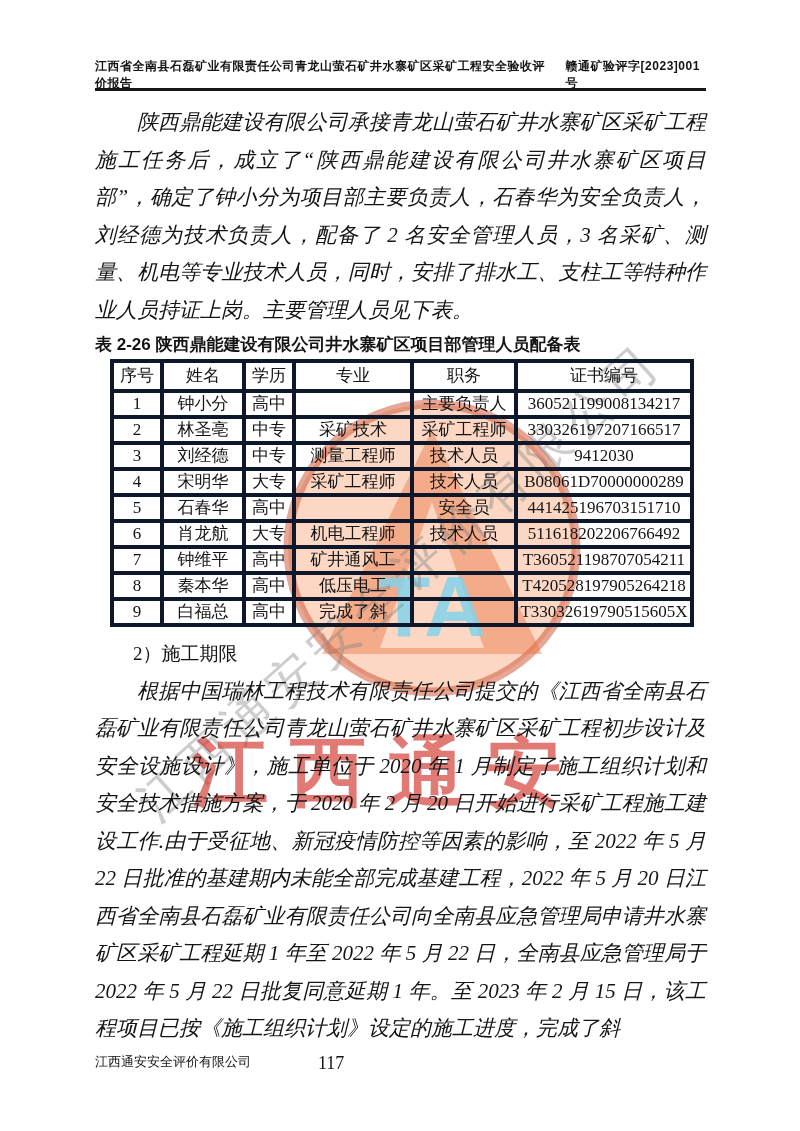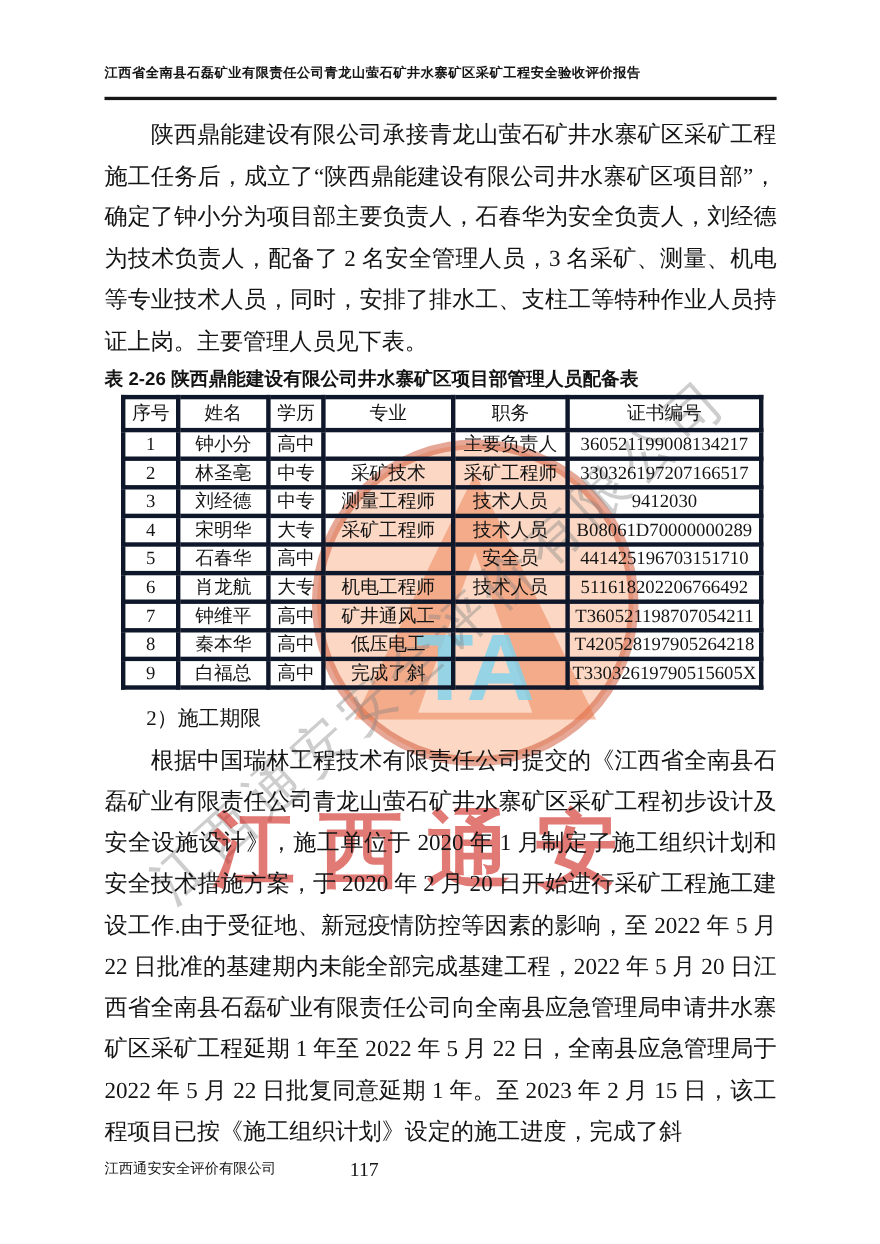--- a/index.html
+++ b/index.html
@@ -28,21 +28,21 @@
   .header {
     position:absolute; left:95px; right:94px; top:58px; z-index:2;
     display:flex; justify-content:space-between; align-items:flex-start;
     font-family:"Liberation Sans","DejaVu Sans",sans-serif;
     font-weight:bold; font-size:12px; letter-spacing:0.5px;gap:16px;
   }
   .header-rule { position:absolute; left:95px; right:94px; top:88px; height:3px; background:#161616; z-index:2; }
   
   .content { position:absolute; left:95px; width:611px; top:104px; z-index:1; }
   p.body { margin:0; font-size:21px; line-height:37.5px; text-align:justify; }
-  p.firstline-indent { text-indent:2em; }
+  p.firstline-indent { text-indent:2em;font-style:italic; }
   .table-title {
     margin:4px 0 2px 0; text-align:left;
     font-family:Liberation Sans, sans-serif;
     font-weight:bold; font-size:17px; line-height:24px;
   }
   table.personnel {
     border-collapse:collapse; table-layout:fixed;
     width:580px; margin-left:15px; font-size:17px;
   }
   table.personnel th, table.personnel td {
@@ -64,20 +64,21 @@
   <svg class="wm wm-logo" viewBox="0 0 304 304" width="304" height="304">
     <circle cx="152" cy="152" r="144" fill="rgba(244,156,108,0.40)" stroke="rgba(206,80,45,0.50)" stroke-width="9"></circle>
     <path d="M152 34 L262 258 L42 258 Z M152 106 L204 252 L100 252 Z" fill="rgba(236,118,66,0.45)" fill-rule="evenodd"></path>
     <text x="152" y="240" text-anchor="middle" font-size="86" font-weight="bold" fill="rgba(125,210,238,0.80)" font-family="Liberation Sans, DejaVu Sans, sans-serif">TA</text>
   </svg>
   <div class="wm wm-diagonal">江西通安安全评价有限公司</div>
   <div class="wm wm-red">江西通安</div>
 
   <div class="header">
     <span>江西省全南县石磊矿业有限责任公司青龙山萤石矿井水寨矿区采矿工程安全验收评价报告</span>
+    <span>赣通矿验评字[2023]001 号</span>
   </div>
   <div class="header-rule"></div>
 
   <div class="content">
     <p class="body firstline-indent">陕西鼎能建设有限公司承接青龙山萤石矿井水寨矿区采矿工程施工任务后，成立了“陕西鼎能建设有限公司井水寨矿区项目部”，确定了钟小分为项目部主要负责人，石春华为安全负责人，刘经德为技术负责人，配备了 2 名安全管理人员，3 名采矿、测量、机电等专业技术人员，同时，安排了排水工、支柱工等特种作业人员持证上岗。主要管理人员见下表。</p>
 
     <p class="table-title">表 2-26  陕西鼎能建设有限公司井水寨矿区项目部管理人员配备表</p>
 
     <table class="personnel">
       <colgroup>

